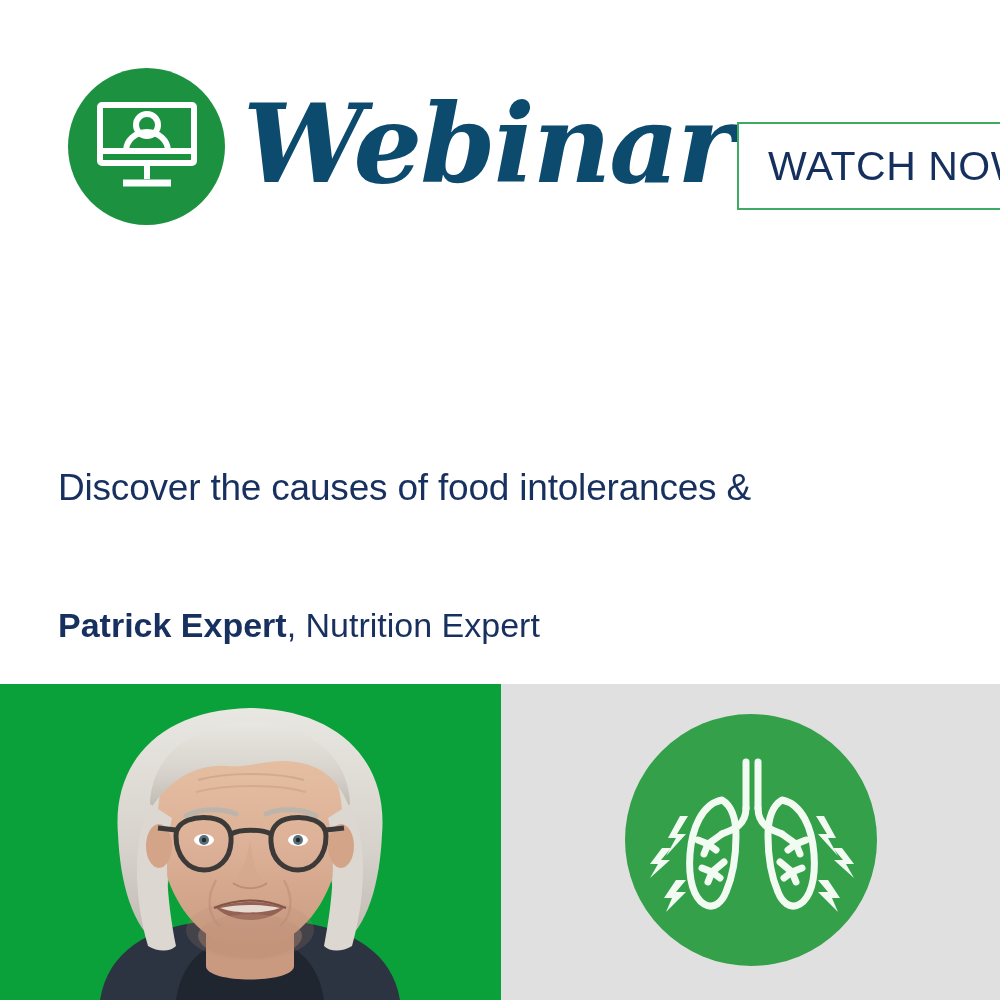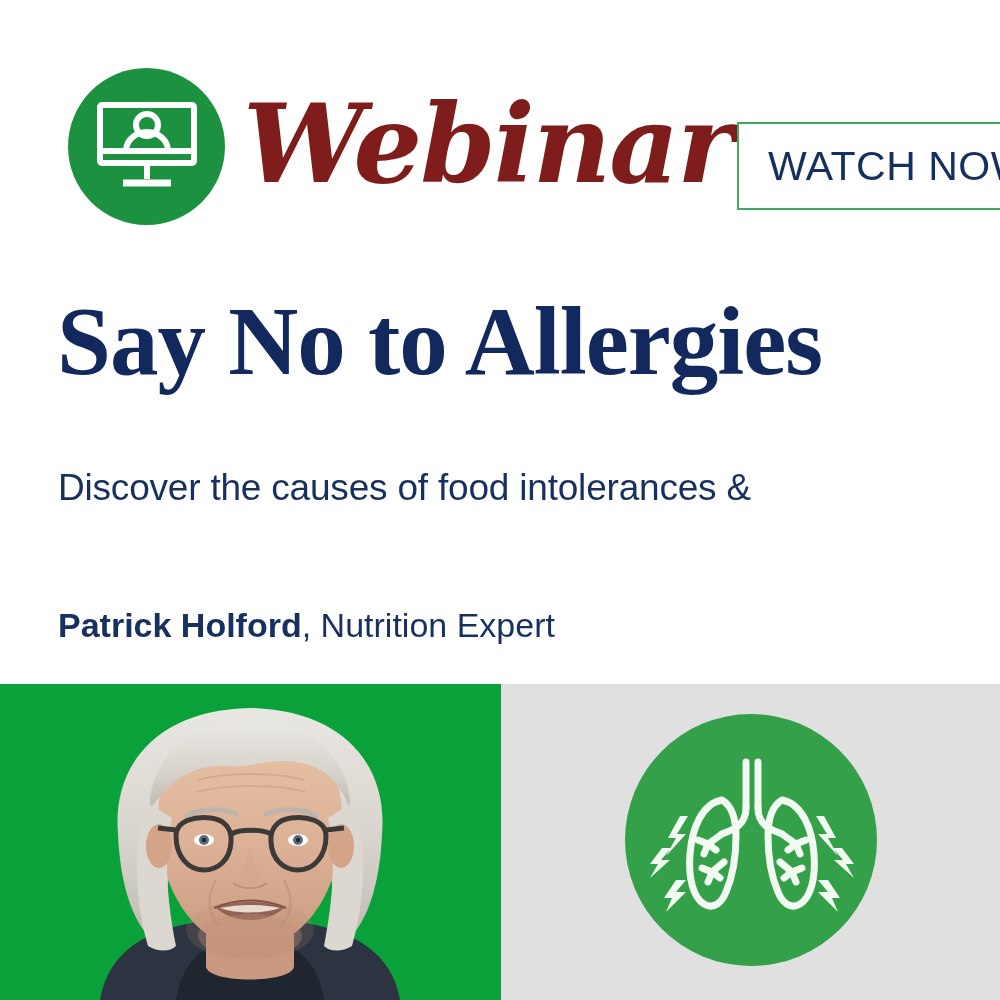--- a/index.html
+++ b/index.html
@@ -46,21 +46,21 @@
     width: 104px;
     height: 92px;
     display: block;
   }
   #webinar-script {
     position: absolute;
     left: 243px;
     top: 74px;
     width: 470px;
     height: 140px;
-    color: #7f1d1d;
+    color: #0c4a6e;
     font-family: "DejaVu Serif", serif;
     font-style: italic;
     font-weight: 700;
     font-size: 108px;
     line-height: 140px;
     letter-spacing: -2px;
     white-space: nowrap;
   }
   #watch-now-button {
     position: absolute;
@@ -206,28 +206,27 @@
     </div>
 
     <div id="webinar-script">Webinar</div>
 
     <div id="watch-now-button">
       <span id="watch-now-label">WATCH NOW</span>
     </div>
 
   </div>
 
-  <div id="headline">Say No to Allergies</div>
 
   <div id="subtitle">
     <span class="sub-line">Discover the causes of food intolerances &amp;</span>
   </div>
 
   <div id="presenter-line">
-    <span id="presenter-name">Patrick Holford</span><span id="presenter-role">, Nutrition Expert</span>
+    <span id="presenter-name">Patrick Expert</span><span id="presenter-role">, Nutrition Expert</span>
   </div>
 
   <div id="bottom-band">
 
     <div id="speaker-photo-panel">
       <svg id="speaker-photo" viewBox="0 0 501 316" xmlns="http://www.w3.org/2000/svg">
         <defs>
           <linearGradient id="skin" x1="0" y1="0" x2="0" y2="1">
             <stop offset="0%" stop-color="#e8c3a6"></stop>
             <stop offset="55%" stop-color="#dcb096"></stop>

